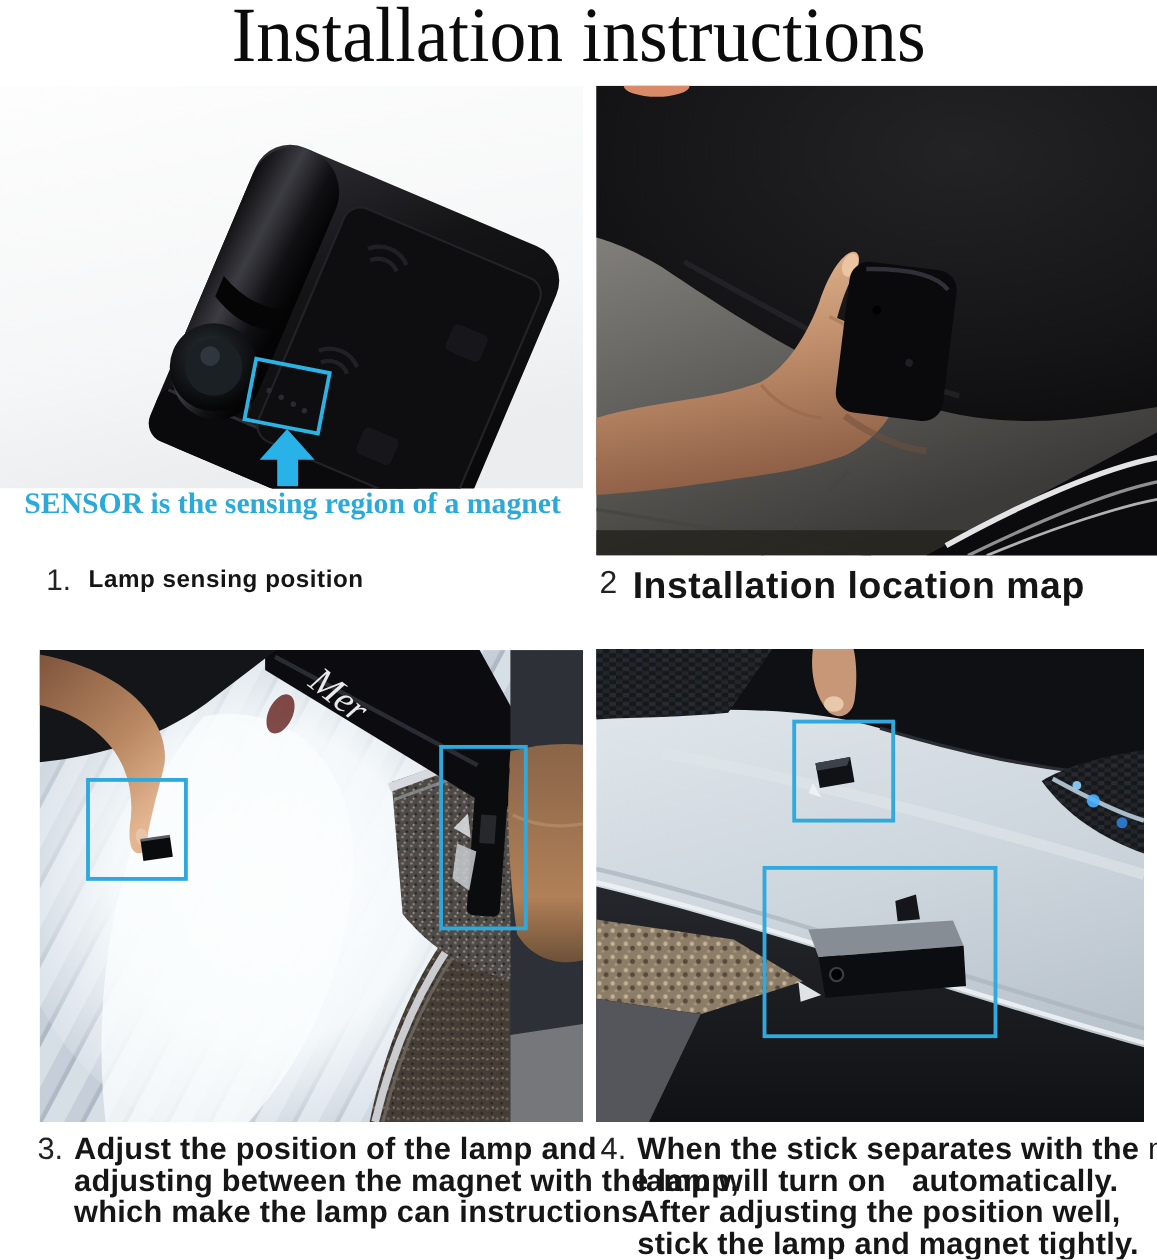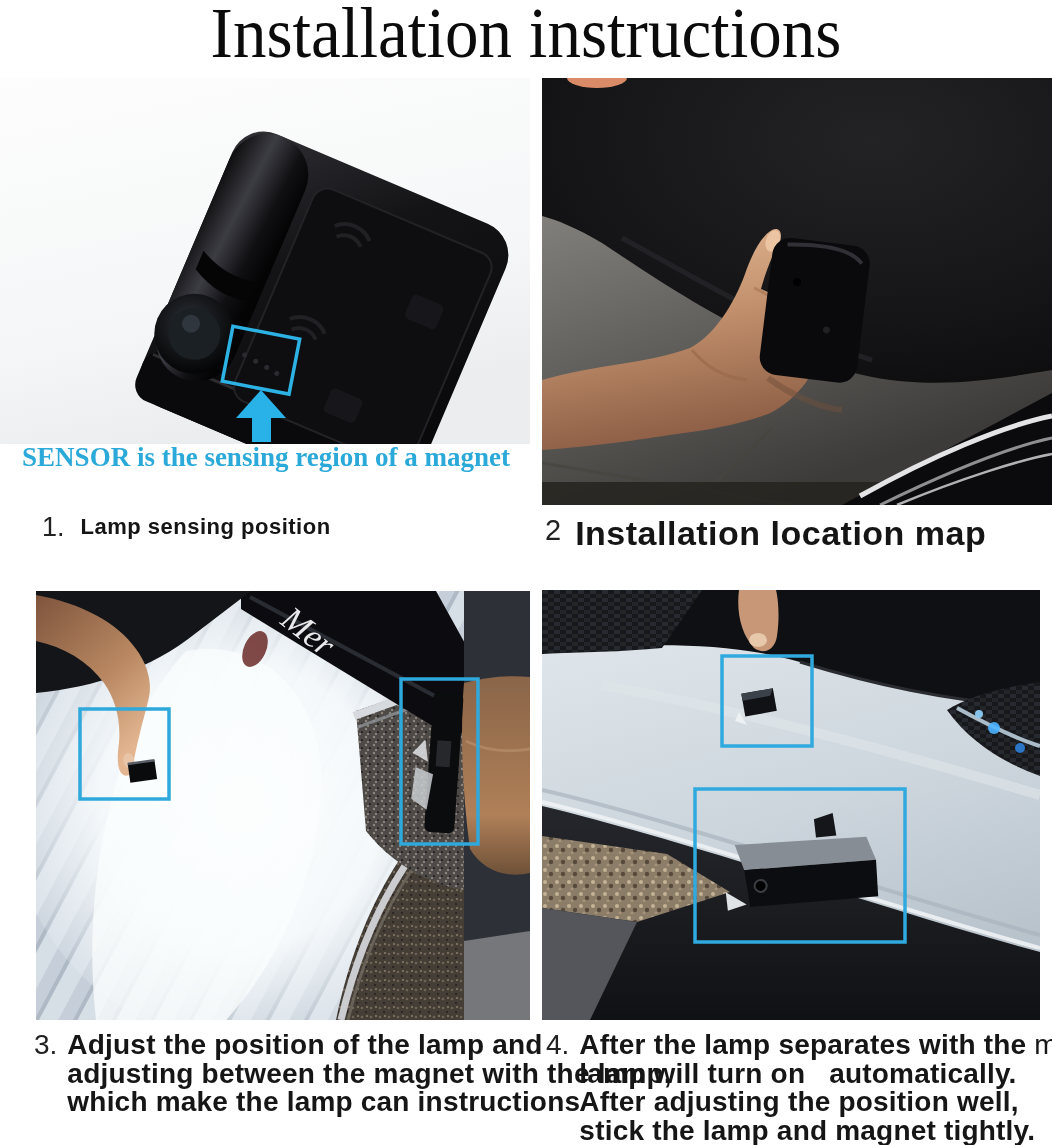--- a/index.html
+++ b/index.html
@@ -335,20 +335,20 @@
     <div class="step-lines">
       <div class="step-line">Adjust the position of the lamp and</div>
       <div class="step-line">adjusting between the magnet with the lamp,</div>
       <div class="step-line">which make the lamp can instructions</div>
     </div>
   </div>
 
   <div class="step-caption cap4">
     <span class="step-number">4.</span>
     <div class="step-lines">
-      <div class="step-line"><span>After the lamp separates with the </span><span class="regular">magnet,</span></div>
+      <div class="step-line"><span>When the stick separates with the </span><span class="regular">magnet,</span></div>
       <div class="step-line">lamp will turn on   automatically.</div>
       <div class="step-line">After adjusting the position well,</div>
       <div class="step-line">stick the lamp and magnet tightly.</div>
     </div>
   </div>
 
 </div>
 
 </body></html>

